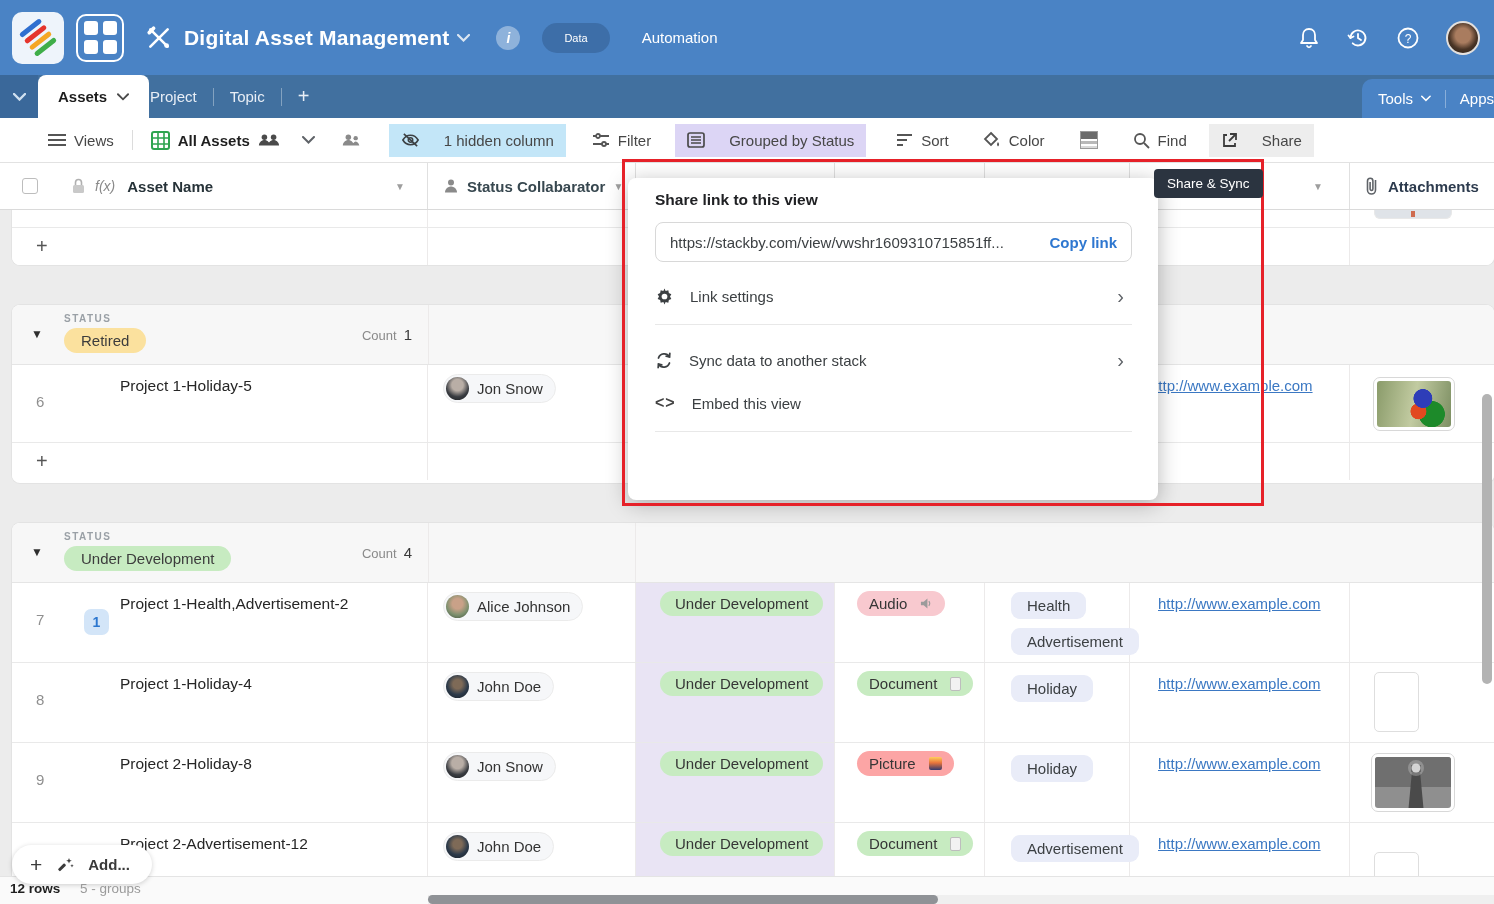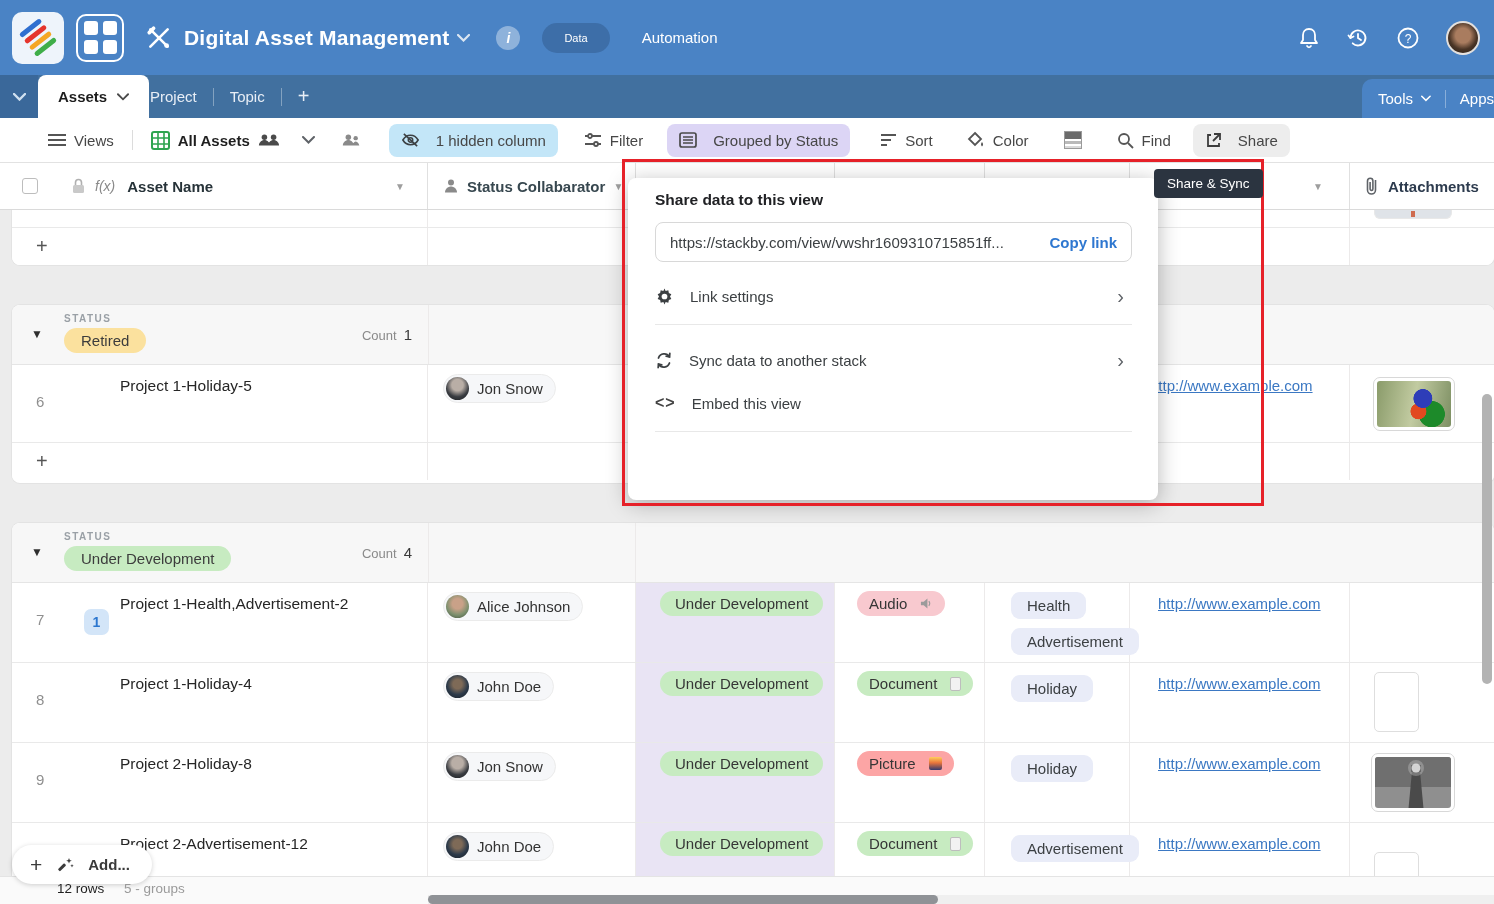--- a/index.html
+++ b/index.html
@@ -30,21 +30,21 @@
   .tab-links { position:absolute; left:150px; top:0; height:43px; display:flex; align-items:center; color:#e8eef6; font-size:15px; }
   .tab-links .sep { width:1px; height:18px; background:rgba(255,255,255,.35); margin:0 16px; }
   .tab-plus { font-size:20px; font-weight:400; }
   .tab-right { position:absolute; right:0; top:4px; height:39px; width:132px; background:#4a83c5; border-radius:10px 0 0 0; display:flex; align-items:center; color:#fff; font-size:15px; padding-left:16px; gap:8px; }
   .tab-right .sep { width:1px; height:18px; background:rgba(255,255,255,.35); margin:0 6px; }
 
   
   .toolbar { position:absolute; left:0; top:118px; width:100%; height:45px; background:#fff; border-bottom:1px solid #e2e2e2; display:flex; align-items:center; color:#474747; font-size:15px; z-index:10; }
   .tbi { display:flex; align-items:center; gap:8px; }
   .tb-divider { width:1px; height:20px; background:#dcdcdc; margin:0 18px; }
-  .pill-btn { display:flex; align-items:center; gap:16px; padding:8px 12px; border-radius:8px; }
+  .pill-btn { display:flex; align-items:center; gap:24px; padding:8px 12px; border-radius:0; }
   .pill-blue { background:#c3e6f8; }
   .pill-purple { background:#dcd5f5; }
   .pill-gray { background:#ededed; }
   .chev-sm { color:#6d6d6d; }
 
   
   .thead { position:absolute; left:0; top:163px; width:100%; height:47px; background:#fff; border-bottom:1px solid #dadada; z-index:5; }
   .hcell { position:absolute; top:0; bottom:0; border-right:1px solid #e0e0e0; display:flex; align-items:center; }
   .hc-name { left:0; width:428px; } .hc-collab { left:428px; width:208px; }
   .hc-status { left:636px; width:199px; } .hc-type { left:835px; width:150px; }
@@ -111,21 +111,21 @@
   .code-ic { font-size:16px; font-weight:bold; color:#444; letter-spacing:1px; }
   .red-rect { position:absolute; left:622px; top:159px; width:642px; height:347px; border:3px solid #e62129; z-index:50; pointer-events:none; }
   .tooltip { position:absolute; left:1154px; top:169px; background:#2b3440; color:#fff; font-size:13.5px; padding:7px 13px; border-radius:4px; z-index:55; }
 
   
   .bottombar { position:absolute; left:0; top:876px; width:100%; height:28px; background:#fafafa; border-top:1px solid #e4e4e4; z-index:15; }
   .addpill { position:absolute; left:12px; top:845px; height:39px; background:#fff; border-radius:20px; box-shadow:0 1px 5px rgba(0,0,0,.18); display:flex; align-items:center; padding:0 22px 0 18px; gap:14px; z-index:20; }
   .addpill .plus { font-size:21px; color:#3c3c3c; }
   .addpill .lbl { font-size:15px; font-weight:bold; color:#3a3a3a; }
   .rowstats { position:absolute; left:10px; top:881px; z-index:21; font-size:13.5px; }
-  .rowstats .r { color:#1f1f1f; font-weight:normal;margin-left:47px; } .rowstats .g { color:#9a9a9a; margin-left:16px; }
+  .rowstats .r { color:#1f1f1f; font-weight:bold; } .rowstats .g { color:#9a9a9a; margin-left:16px; }
   .hscroll { position:absolute; left:428px; top:895px; width:1066px; height:9px; background:#efefef; z-index:16; }
   .hthumb { position:absolute; left:0; top:0; width:510px; height:9px; background:#8f9296; border-radius:5px; }
   .vscroll { position:absolute; right:2px; top:394px; width:10px; height:290px; background:#b3b3b3; border-radius:6px; z-index:30; }
 
   svg { display:block; }
 </style>
 </head>
 <body>
 
 <div class="page">
@@ -543,21 +543,21 @@
             <span class="linktext">http://www.example.com</span>
           </div>
         <div class="cell co-attach">
             <span class="thumb t-doc" style="top:29px"><span class="doclines"></span></span>
           </div>
       </div>
     </div>
   </div>
 
   <div class="popover">
-    <div class="pop-title">Share data to this view</div>
+    <div class="pop-title">Share link to this view</div>
     <div class="pop-input">
       <span class="pop-url">https://stackby.com/view/vwshr1609310715851ff...</span>
       <span class="pop-copy">Copy link</span>
     </div>
     <div class="pop-item" style="top:104px">
       <svg width="19" height="19" viewBox="0 0 20 20" fill="#3c4043">
           <path d="M10 1.5 l1.2 2.6 2.8-.6 .6 2.8 2.6 1.2 -1.4 2.5 1.4 2.5 -2.6 1.2 -.6 2.8 -2.8 -.6 -1.2 2.6 -1.2 -2.6 -2.8 .6 -.6 -2.8 -2.6 -1.2 1.4 -2.5 -1.4 -2.5 2.6 -1.2 .6 -2.8 2.8 .6 Z"></path>
           <circle cx="10" cy="10" r="3" fill="#fff"></circle>
         </svg>
       <span>Link settings</span>

